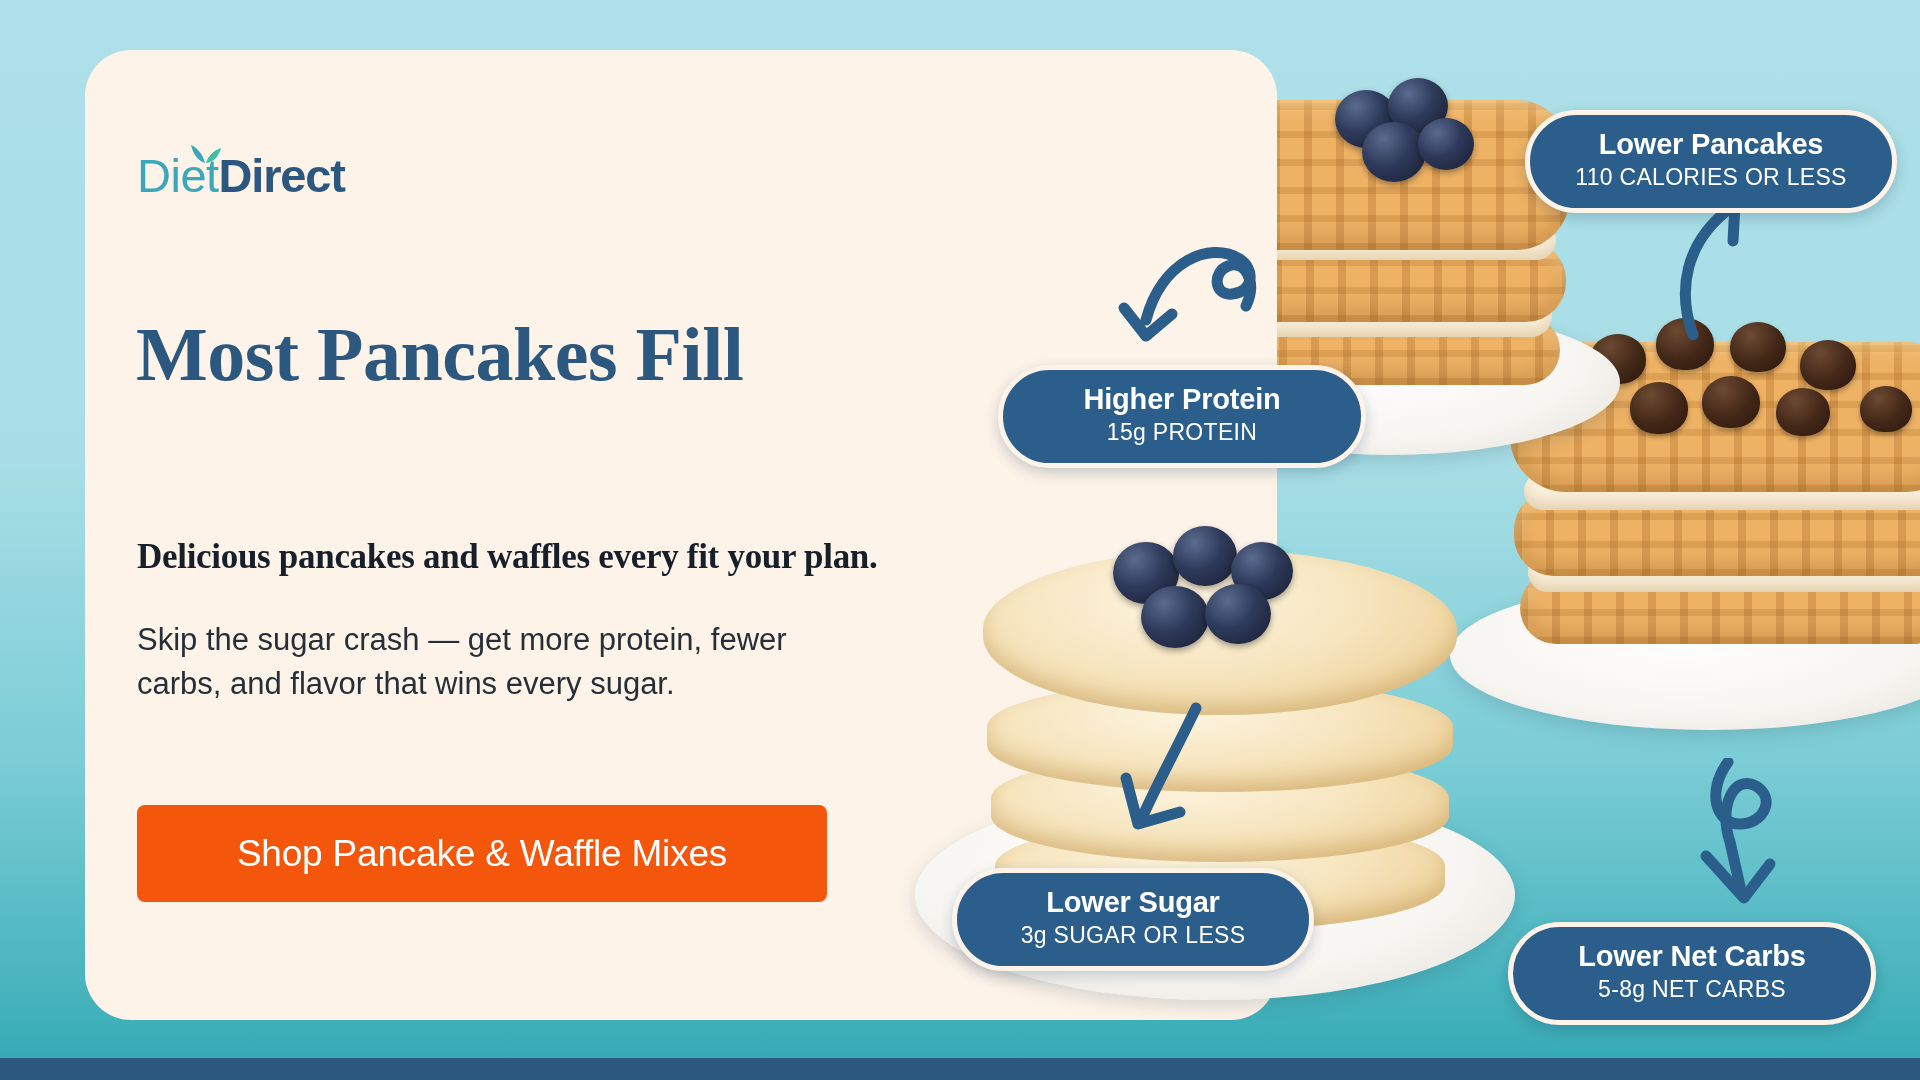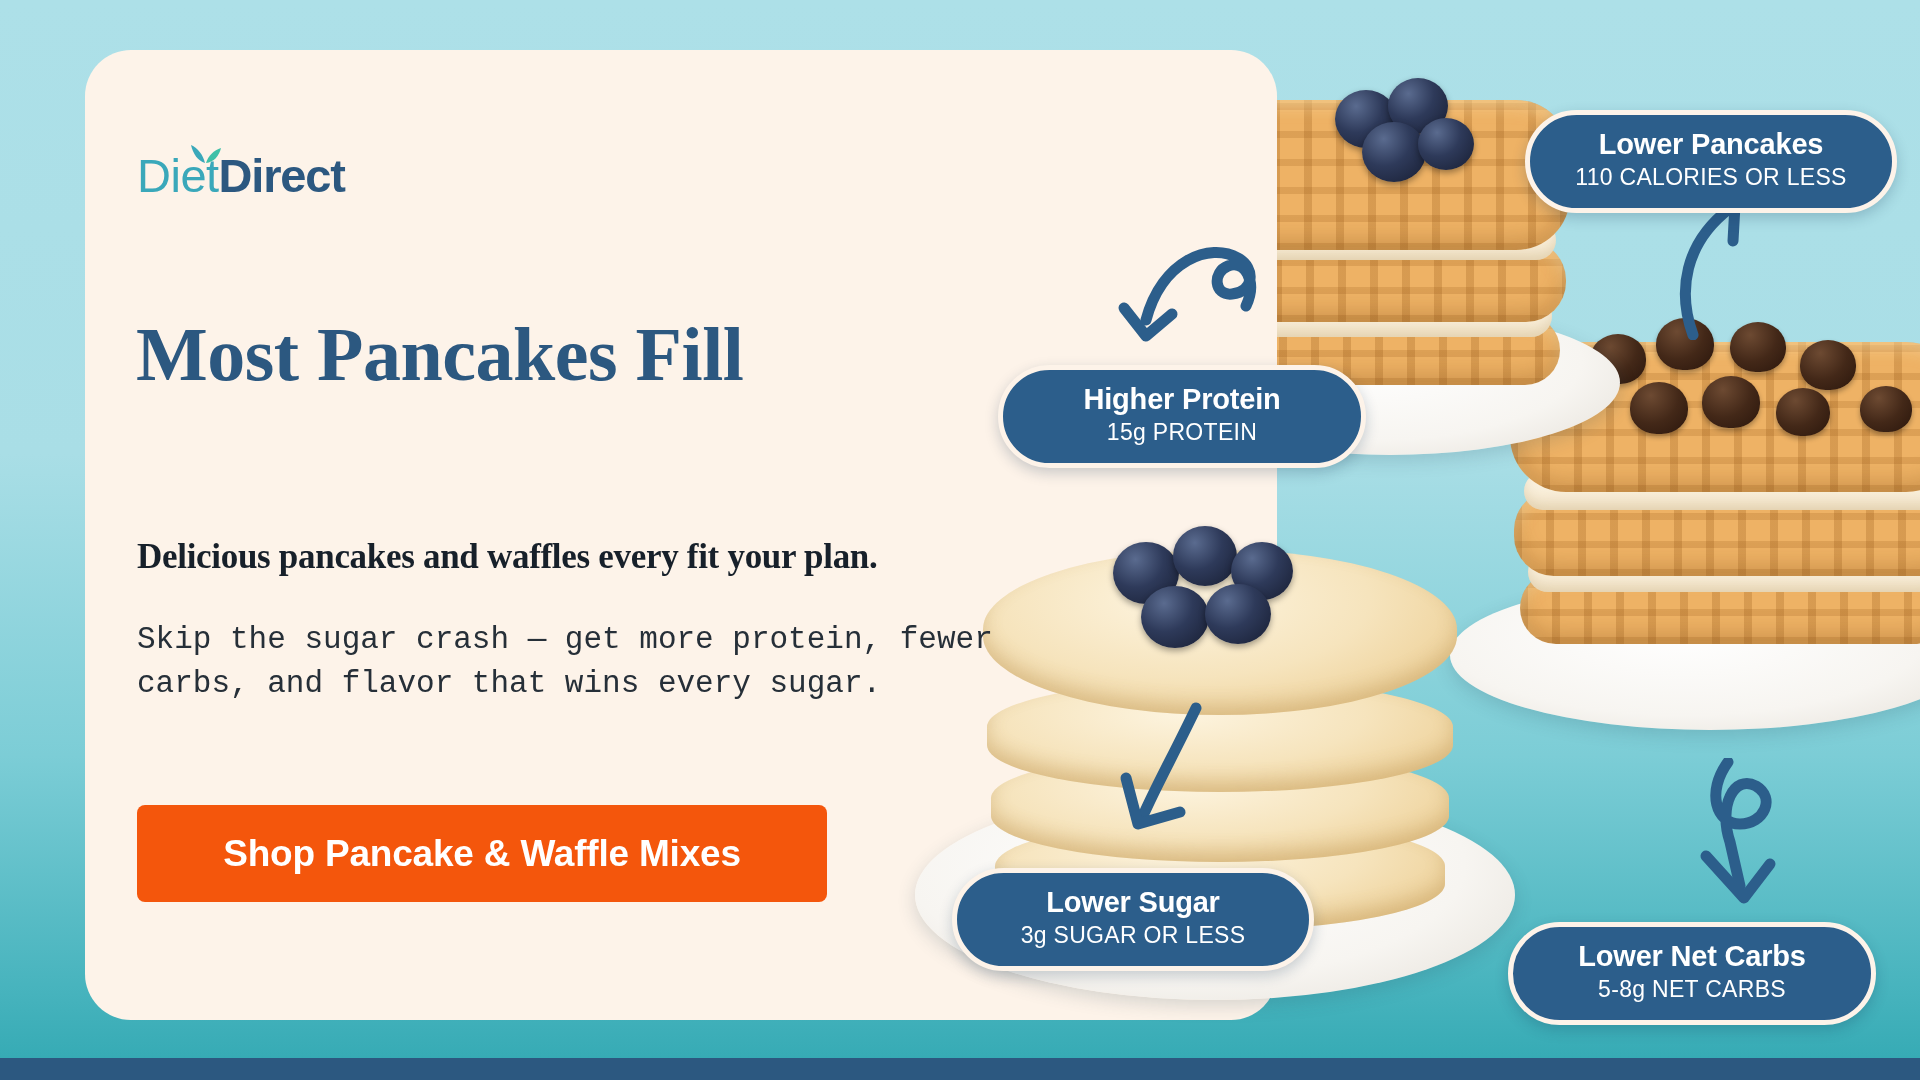--- a/index.html
+++ b/index.html
@@ -96,34 +96,34 @@
   
   .bodycopy {
     position: absolute;
     left: 137px; top: 618px;
     width: 870px;
     z-index: 12;
     font-size: 31px;
     line-height: 1.42;
     color: #262f38;
   }
-  .bodycopy span { display: block; font-family: Liberation Mono, monospace; }
+  .bodycopy span { display: block; }
 
   
   .cta {
     position: absolute;
     left: 137px; top: 805px;
     width: 690px; height: 97px;
     background: #f4560c;
     border: none;
     border-radius: 8px;
     color: #ffffff;
     font-family: "Liberation Sans", sans-serif;
     font-size: 37px;
-    font-weight: 700;
+    font-weight: 400;
     letter-spacing: -0.2px;
     cursor: pointer;
     z-index: 12;
   }
 
   
   .food { position: absolute; z-index: 2; }
 
   .plate {
     position: absolute;

